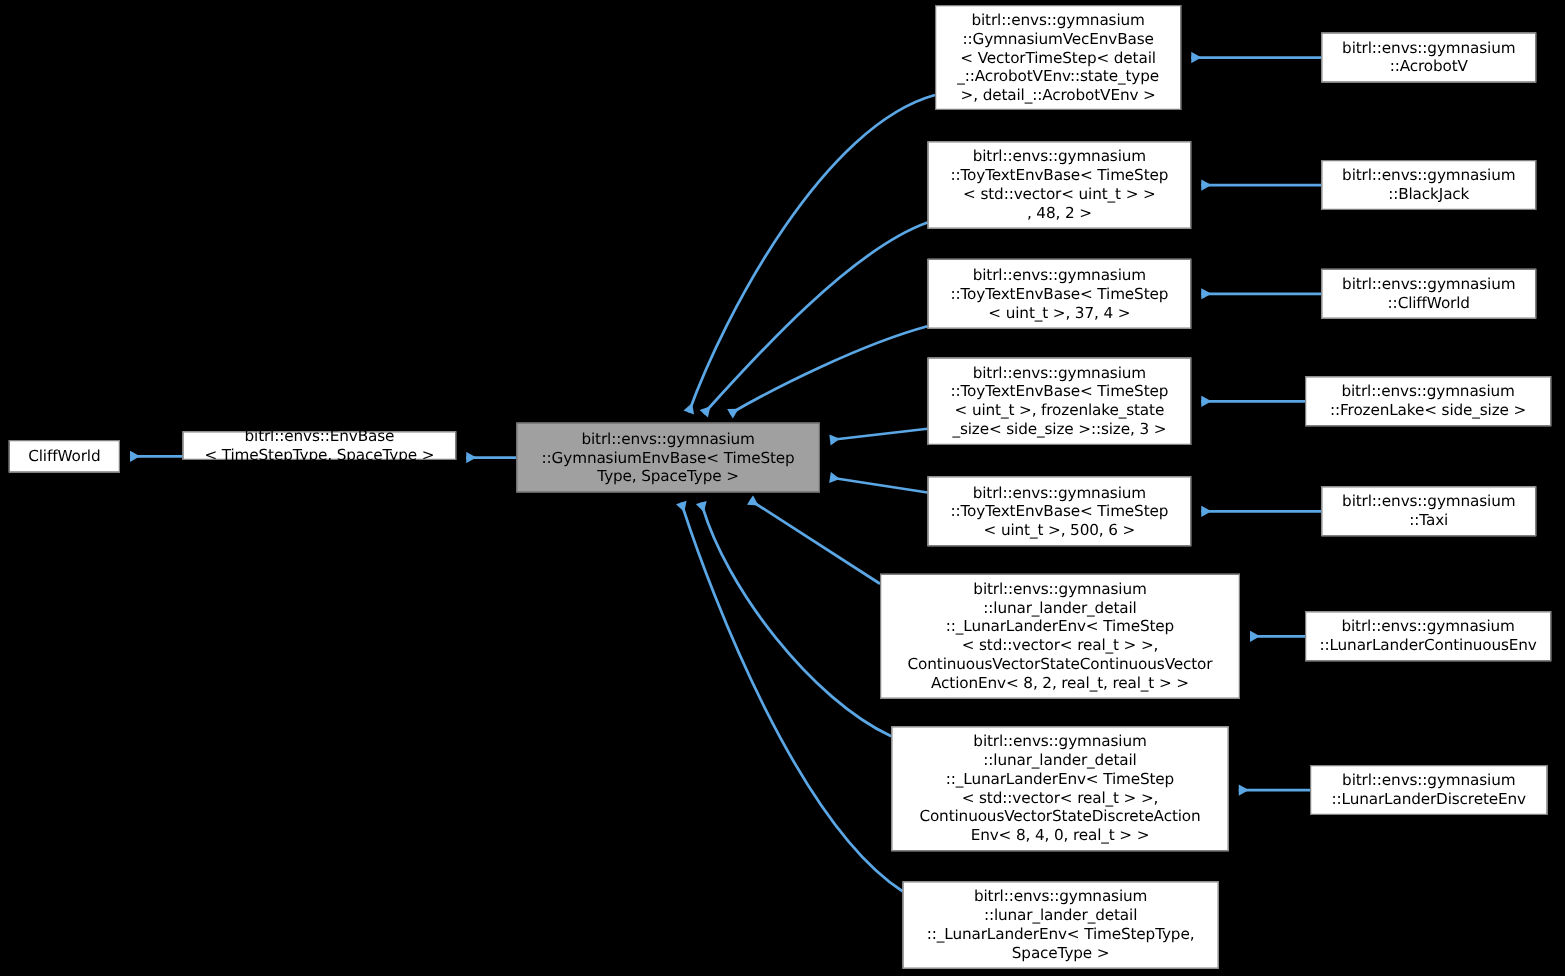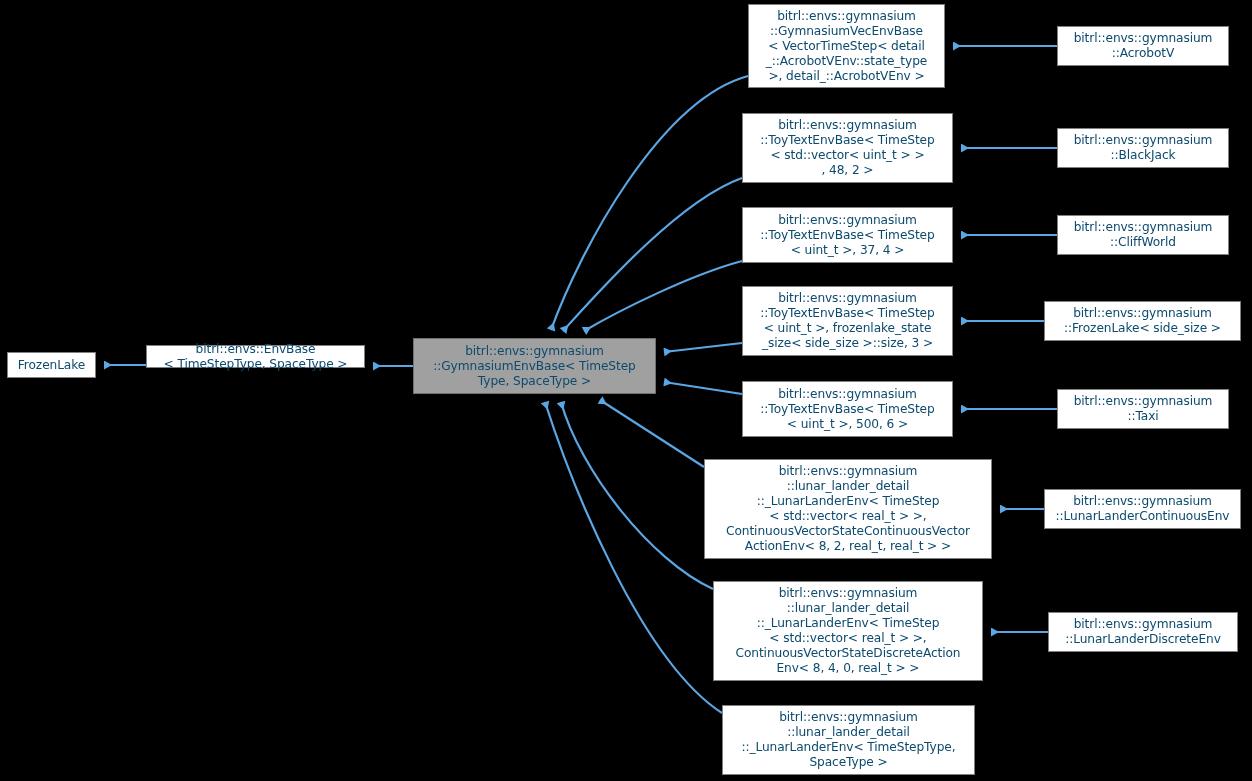--- a/index.html
+++ b/index.html
@@ -21,21 +21,21 @@
     top: 0;
     width: 1252px;
     height: 781px;
     pointer-events: none;
   }
   .node {
     position: absolute;
     box-sizing: border-box;
     border: 1px solid #808080;
     background: #ffffff;
-    color: #0c4a6e;
+    color: #000000;
     display: flex;
     align-items: center;
     justify-content: center;
     text-align: center;
     font-size: 12.2px;
     line-height: 15px;
     letter-spacing: -0.1px;
     white-space: pre-line;
     padding: 2px 4px;
   }
@@ -75,21 +75,21 @@
         <path d="M 1057,409 L 961,409" fill="none" stroke="#5BA7E5" stroke-width="2.2" marker-end="url(#arrowhead)"></path>
         <path d="M 704,467 L 600,400" fill="none" stroke="#5BA7E5" stroke-width="2.2" marker-end="url(#arrowhead)"></path>
         <path d="M 1044,509 L 1000,509" fill="none" stroke="#5BA7E5" stroke-width="2.2" marker-end="url(#arrowhead)"></path>
         <path d="M 713,589 C 650,560 580,470 561,402" fill="none" stroke="#5BA7E5" stroke-width="2.2" marker-end="url(#arrowhead)"></path>
         <path d="M 1048,632 L 991,632" fill="none" stroke="#5BA7E5" stroke-width="2.2" marker-end="url(#arrowhead)"></path>
         <path d="M 722,713 C 640,660 570,480 545,402" fill="none" stroke="#5BA7E5" stroke-width="2.2" marker-end="url(#arrowhead)"></path>
       </g>
   </svg>
 
   <div id="node-layer">
-      <div class="node" style="left: 7px; top: 352px; width: 89px; height: 26px; background: rgb(255, 255, 255);"><span class="node-label">FrozenLake</span></div>
+      <div class="node" style="left: 7px; top: 352px; width: 89px; height: 26px; background: rgb(255, 255, 255);"><span class="node-label">CliffWorld</span></div>
       <div class="node" style="left: 146px; top: 345px; width: 219px; height: 23px; background: rgb(255, 255, 255);"><span class="node-label">bitrl::envs::EnvBase
 &lt; TimeStepType, SpaceType &gt;</span></div>
       <div class="node highlight" style="left: 413px; top: 338px; width: 243px; height: 56px; background: rgb(160, 160, 160);"><span class="node-label">bitrl::envs::gymnasium
 ::GymnasiumEnvBase&lt; TimeStep
 Type, SpaceType &gt;</span></div>
       <div class="node" style="left: 748px; top: 4px; width: 197px; height: 84px; background: rgb(255, 255, 255);"><span class="node-label">bitrl::envs::gymnasium
 ::GymnasiumVecEnvBase
 &lt; VectorTimeStep&lt; detail
 _::AcrobotVEnv::state_type
 &gt;, detail_::AcrobotVEnv &gt;</span></div>

